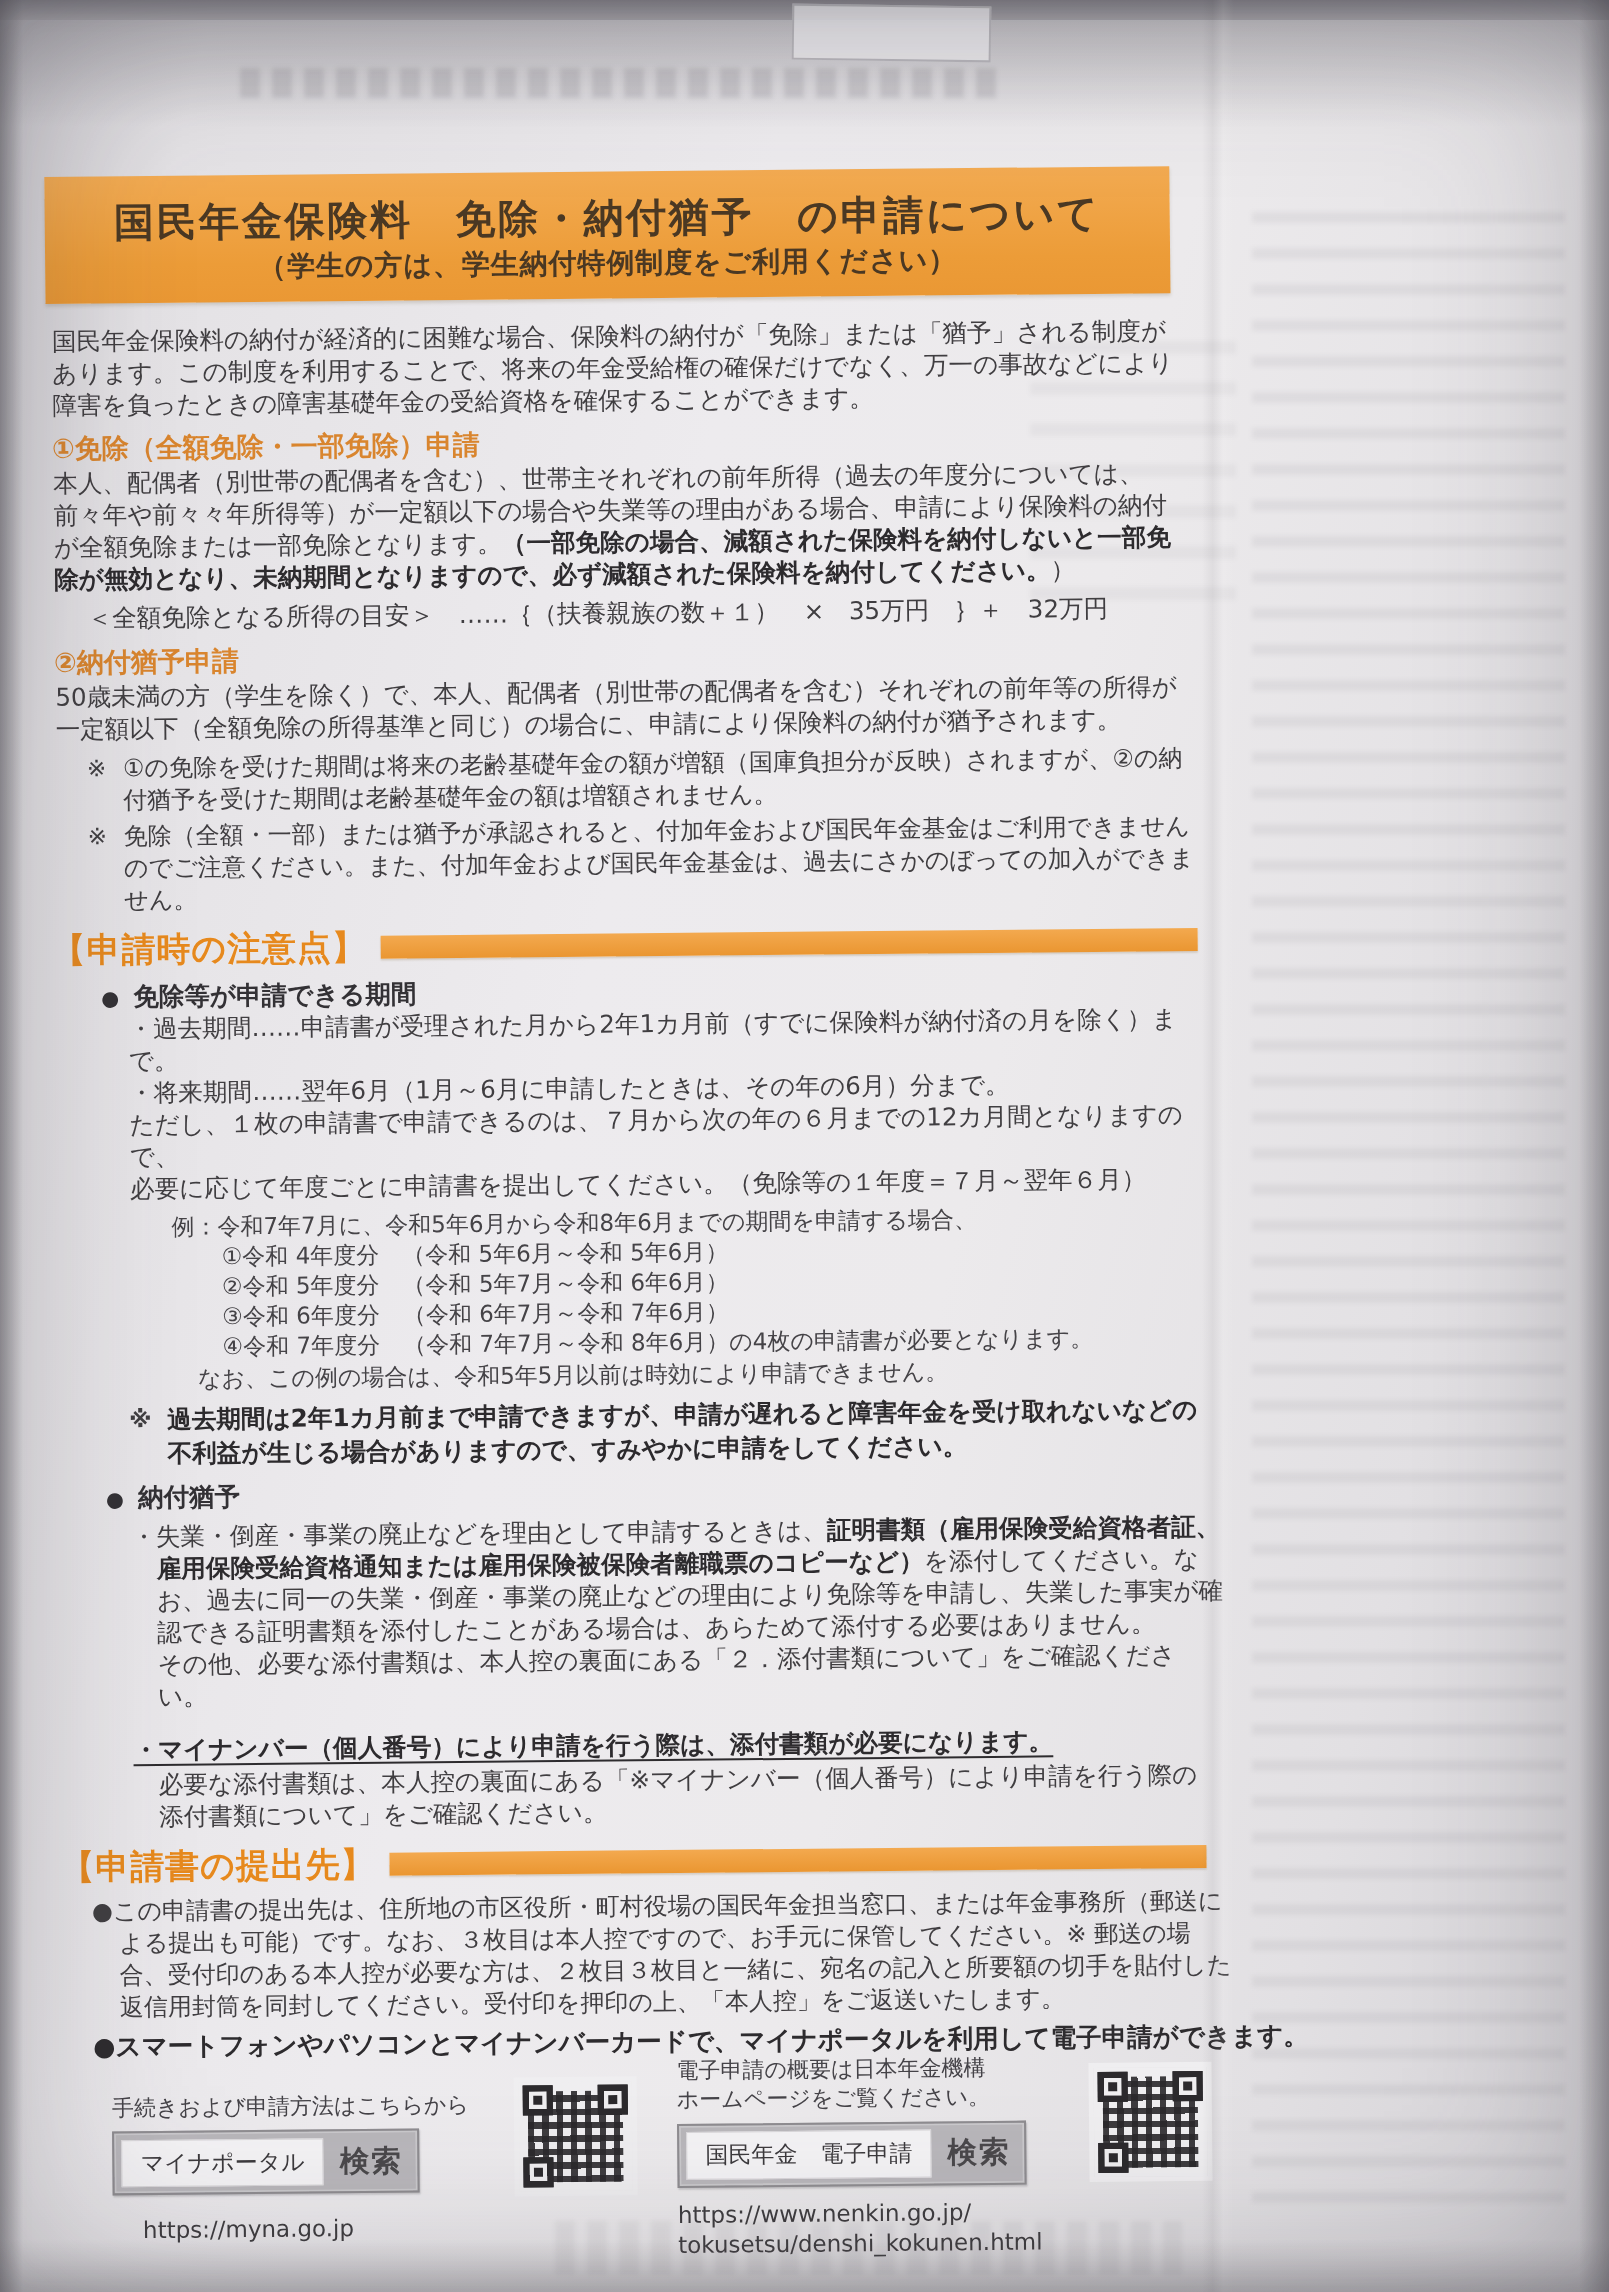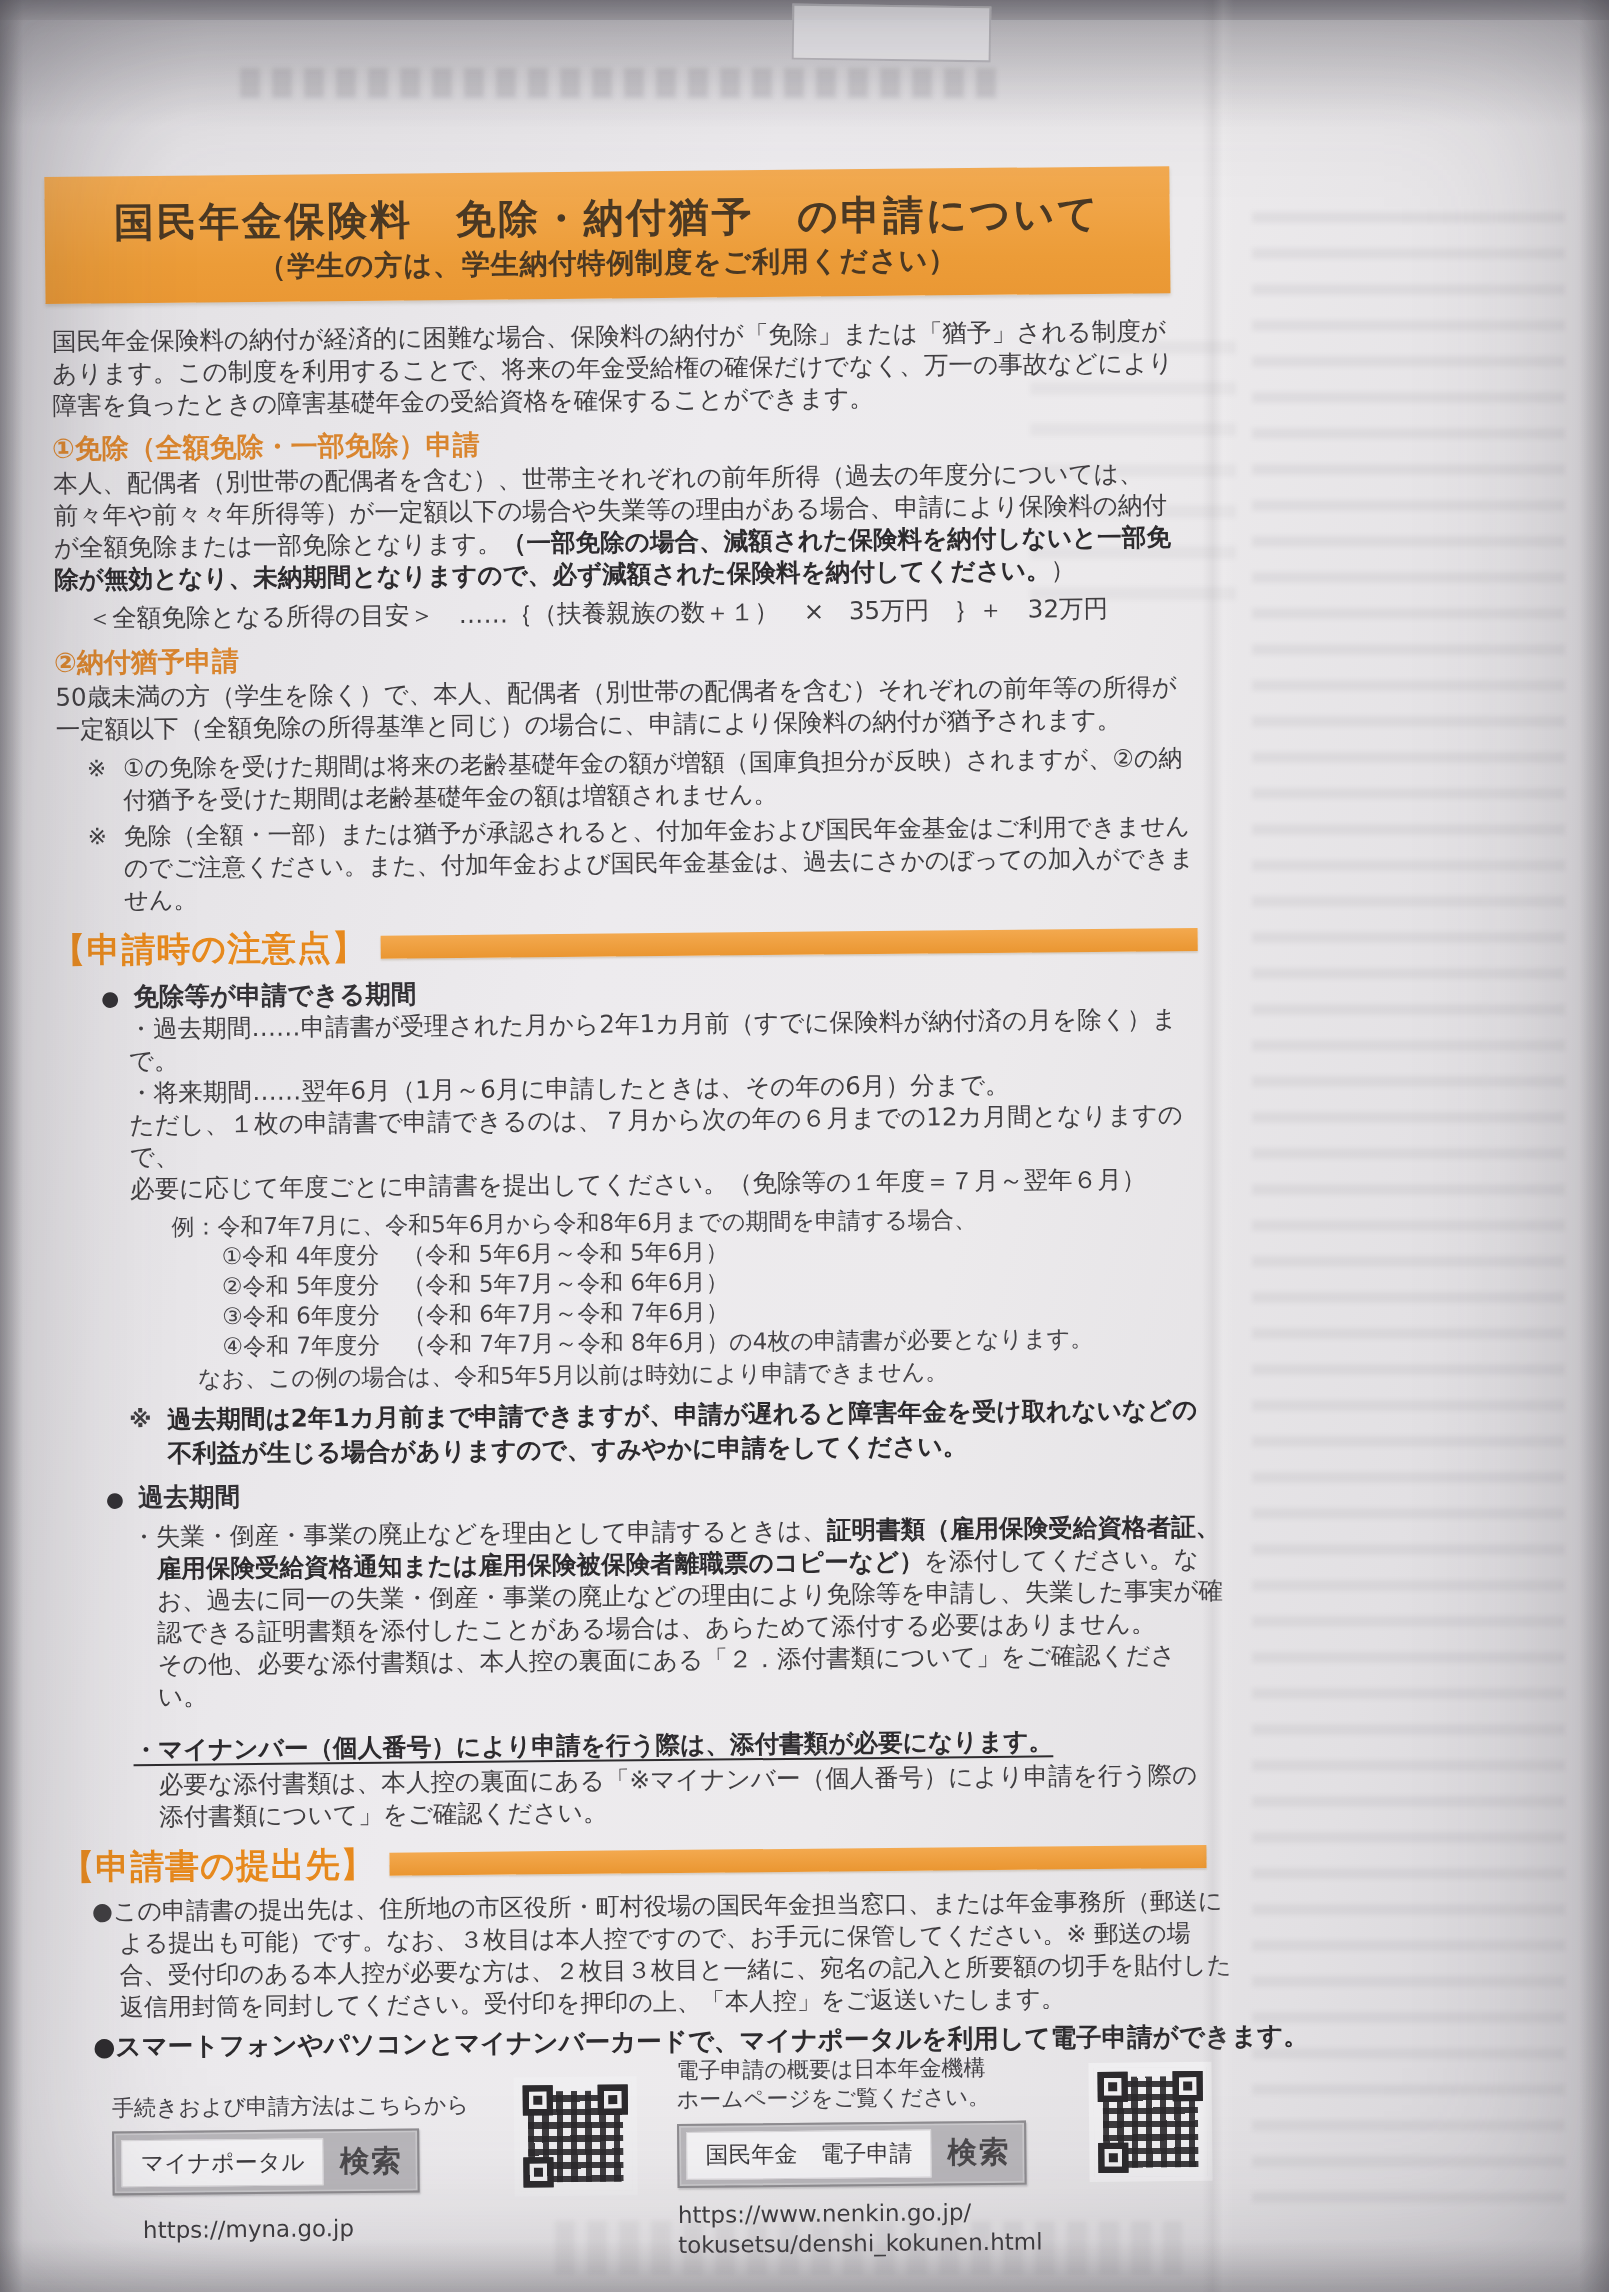--- a/index.html
+++ b/index.html
@@ -165,21 +165,21 @@
       <div class="ex-note">なお、この例の場合は、令和5年5月以前は時効により申請できません。</div>
     </div>
 
     <div class="warn">
       <span class="nmark">※</span>
       <span class="wtext">過去期間は2年1カ月前まで申請できますが、申請が遅れると障害年金を受け取れないなどの不利益が生じる場合がありますので、すみやかに申請をしてください。</span>
     </div>
 
     <div class="bullet-title">
       <span class="bmark">●</span>
-      <span class="btext">過去期間</span>
+      <span class="btext">納付猶予</span>
     </div>
     <p class="attach-p1"><span>・失業・倒産・事業の廃止などを理由として申請するときは、</span><span class="b">証明書類（雇用保険受給資格者証、雇用保険受給資格通知または雇用保険被保険者離職票のコピーなど）</span><span>を添付してください。なお、過去に同一の失業・倒産・事業の廃止などの理由により免除等を申請し、失業した事実が確認できる証明書類を添付したことがある場合は、あらためて添付する必要はありません。</span></p>
     <div class="attach-p2">その他、必要な添付書類は、本人控の裏面にある「２．添付書類について」をご確認ください。</div>
     <div class="attach-p3"><span class="b u">・マイナンバー（個人番号）により申請を行う際は、添付書類が必要になります。</span></div>
     <div class="attach-p4">必要な添付書類は、本人控の裏面にある「※マイナンバー（個人番号）により申請を行う際の添付書類について」をご確認ください。</div>
 
     <div class="sec-header">
       <span class="sec-label">【申請書の提出先】</span>
       <span class="sec-bar"></span>
     </div>

